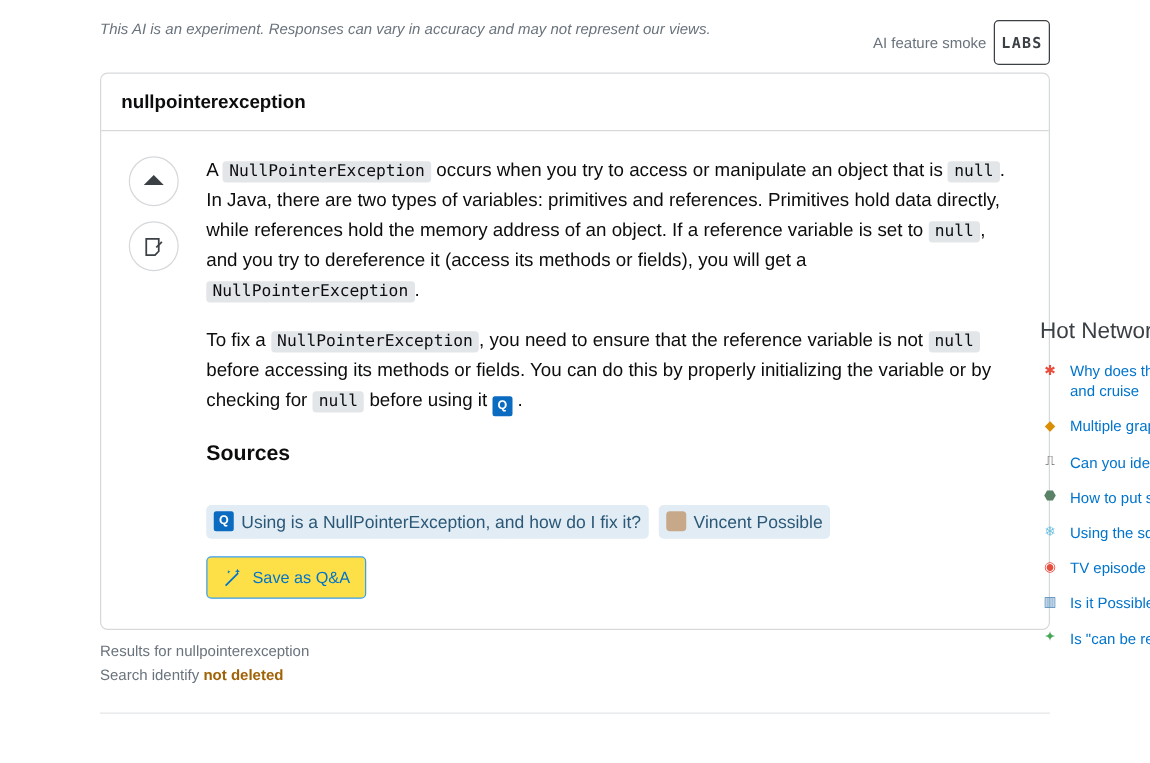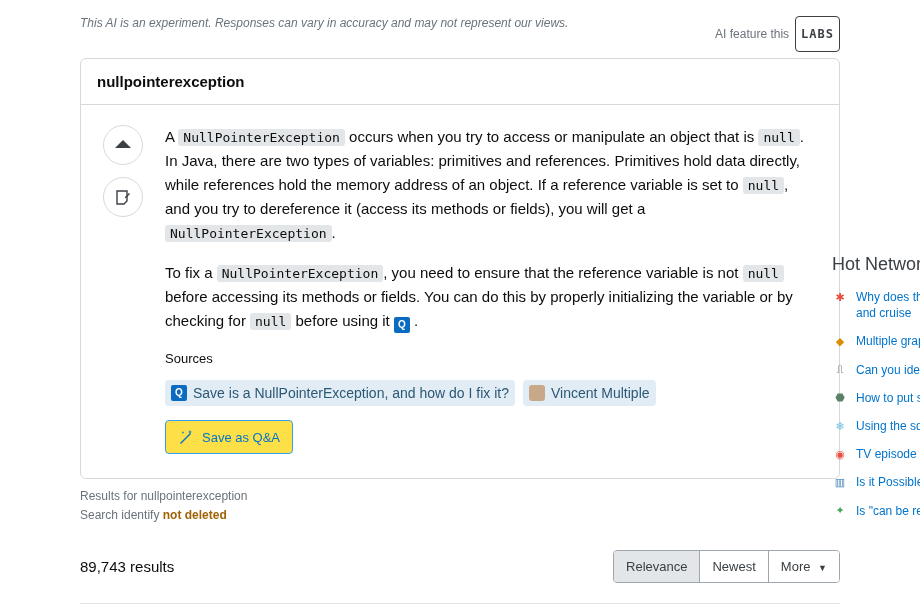--- a/index.html
+++ b/index.html
@@ -71,21 +71,21 @@
     padding: 1px 5px; border-radius: 3px;
     font-family: ui-monospace, SFMono-Regular, Menlo, Consolas, monospace;
     font-size: 13px;
   }
   .q-chip {
     display: inline-flex; align-items:center; justify-content:center;
     width: 16px; height: 16px; background: #0a6bc0; color: #fff;
     border-radius: 2px; font-size: 10px; font-weight: 700;
     vertical-align: -2px;
   }
-  .sources-h { font-size: 13px; font-weight: 400; margin: 6px 0 10px 0; }
+  .sources-h { font-size: 17px; font-weight: 700; margin: 6px 0 28px 0; }
   .src-row { display: flex; flex-wrap: wrap; gap: 8px; align-items:center; margin-bottom: 14px;}
   .src-chip {
     display: inline-flex; align-items:center; gap: 6px;
     background: var(--bg-tag); color: #2c5877;
     padding: 2px 6px; border-radius: 4px; font-size: 14px;
   }
   .avatar {
     width: 16px; height: 16px; border-radius: 3px; background: #c7a98a;
     display: inline-block;
   }
@@ -130,21 +130,21 @@
   .hot-ico { width: 16px; height: 16px; flex: 0 0 16px; border-radius: 3px; display:flex;align-items:center;justify-content:center; font-size:11px;}
 </style>
 </head>
 <body>
 
 <div class="page">
 
   <div class="meta-row">
     <span class="meta-disclaimer">This AI is an experiment. Responses can vary in accuracy and may not represent our views.</span>
     <span class="meta-attrib">
-      <span>AI feature this</span>
+      <span>AI feature smoke</span>
       <span class="labs-badge">LABS</span>
     </span>
   </div>
 
   <div class="card">
     <div class="card-query">nullpointerexception</div>
     <div class="card-body">
       <div class="vote-col">
         <div class="round-btn">
           <svg width="18" height="18" viewBox="0 0 18 18">
@@ -159,25 +159,25 @@
         </div>
       </div>
       <div class="content-col">
         <p>A <code class="il">NullPointerException</code> occurs when you try to access or manipulate an object that is <code class="il">null</code>. In Java, there are two types of variables: primitives and references. Primitives hold data directly, while references hold the memory address of an object. If a reference variable is set to <code class="il">null</code>, and you try to dereference it (access its methods or fields), you will get a <code class="il">NullPointerException</code>.</p>
         <p>To fix a <code class="il">NullPointerException</code>, you need to ensure that the reference variable is not <code class="il">null</code> before accessing its methods or fields. You can do this by properly initializing the variable or by checking for <code class="il">null</code> before using it <span class="q-chip">Q</span> .</p>
 
         <div class="sources-h">Sources</div>
         <div class="src-row">
           <span class="src-chip">
             <span class="q-chip">Q</span>
-            <span>Save is a NullPointerException, and how do I fix it?</span>
+            <span>Using is a NullPointerException, and how do I fix it?</span>
           </span>
           <span class="src-chip">
             <span class="avatar"></span>
-            <span>Vincent Multiple</span>
+            <span>Vincent Possible</span>
           </span>
         </div>
 
         <button class="save-btn">
           <svg width="16" height="16" viewBox="0 0 16 16">
             <path d="M2 14L12 4l1 1L3 15l-1-1Z" fill="#0074cc"></path>
             <path d="M12 1l.6 1.4L14 3l-1.4.6L12 5l-.6-1.4L10 3l1.4-.6L12 1ZM5 2l.4 1 1 .4-1 .4L5 5l-.4-1-1-.4 1-.4L5 2Z" fill="#0074cc"></path>
           </svg>
           <span>Save as Q&amp;A</span>
         </button>
@@ -187,35 +187,20 @@
 
   <div class="post-card">
     <div>
       <span>Results for </span><span>nullpointerexception</span>
     </div>
     <div>
       <span>Search identify </span><b>not deleted</b>
     </div>
   </div>
 
-  <div class="results-row">
-    <div class="results-count">
-      <b>89,743</b>
-      <span> </span>
-      <span>results</span>
-    </div>
-    <div class="sort-group">
-      <button class="sort-btn active">Relevance</button>
-      <button class="sort-btn">Newest</button>
-      <button class="sort-btn">
-        <span>More</span>
-        <span class="chev-down">▼</span>
-      </button>
-    </div>
-  </div>
 
   <div class="hr-line"></div>
 
   <div class="sidebar">
     <h3 class="hot-h">Hot Network</h3>
     <div id="hot-list">
         <div class="hot-item">
           <span class="hot-ico" style="color: rgb(232, 77, 61);">✱</span>
           <a href="#">Why does the air flow into the inlet during take off and cruise</a>
         </div>

